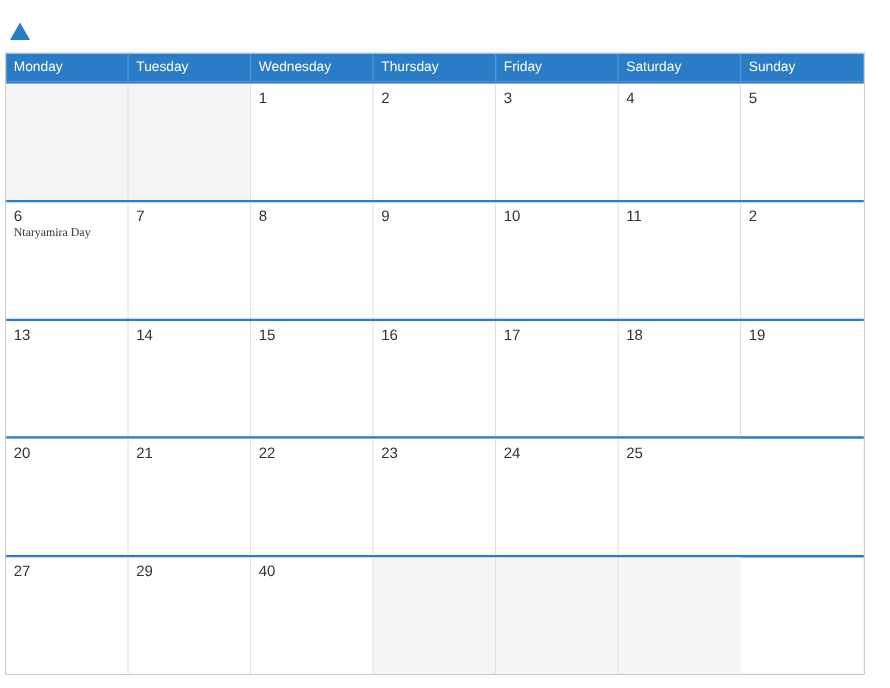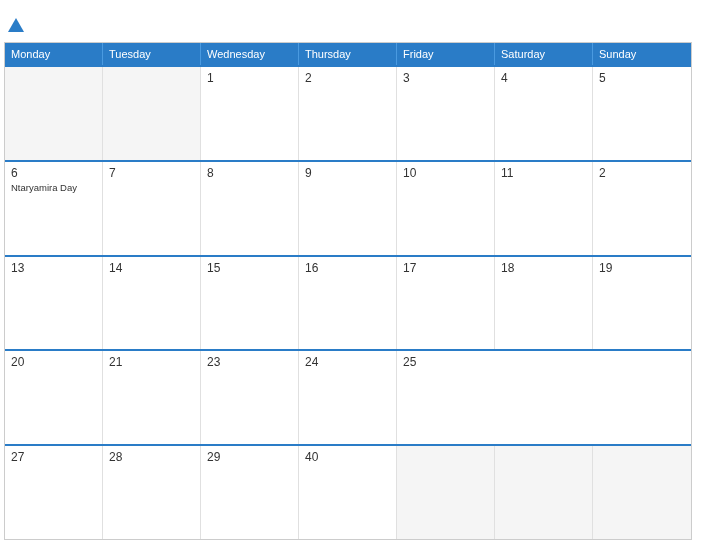--- a/index.html
+++ b/index.html
@@ -112,20 +112,21 @@
     .day-num {
       font-size: 12px;
       color: #333;
       font-weight: normal;
     }
     .day-event {
       font-size: 9.5px;
       color: #333;
       margin-top: 2px;
       line-height: 1.2;
+      font-family: Liberation Serif, serif;
     }
   </style>
 </head>
 <body>
 
 <div class="page">
   <div class="header">
     <div class="logo">
       <div style="display:flex;flex-direction:column;line-height:1.1;">
         <span class="logo-text-general"></span>
@@ -217,35 +218,35 @@
           </div>
         </div>
         <div class="week-row">
           <div class="day-cell">
             <span class="day-num">20</span>
           </div>
           <div class="day-cell">
             <span class="day-num">21</span>
           </div>
           <div class="day-cell">
+            <span class="day-num">22</span>
+          </div>
+          <div class="day-cell">
             <span class="day-num">23</span>
           </div>
           <div class="day-cell">
             <span class="day-num">24</span>
           </div>
           <div class="day-cell">
             <span class="day-num">25</span>
           </div>
         </div>
         <div class="week-row">
           <div class="day-cell">
             <span class="day-num">27</span>
-          </div>
-          <div class="day-cell">
-            <span class="day-num">28</span>
           </div>
           <div class="day-cell">
             <span class="day-num">29</span>
           </div>
           <div class="day-cell">
             <span class="day-num">40</span>
           </div>
           <div class="day-cell empty"></div>
           <div class="day-cell empty"></div>
           <div class="day-cell empty"></div>

